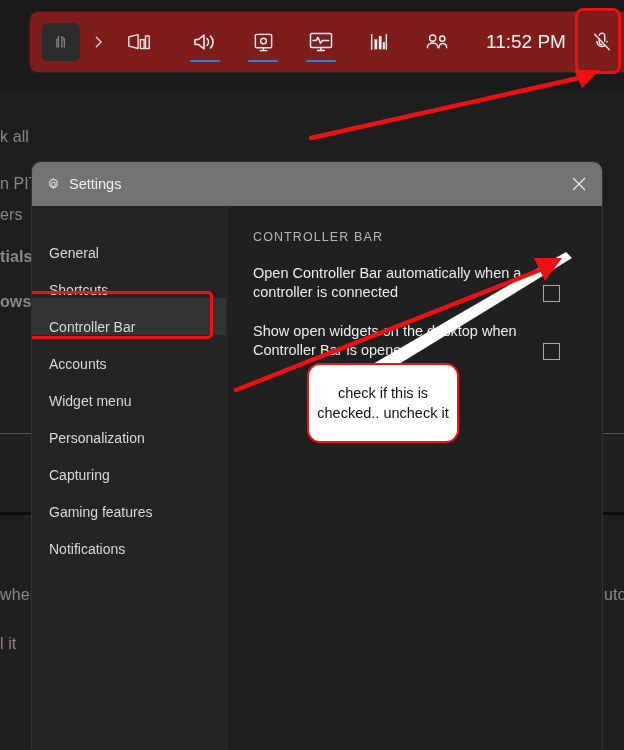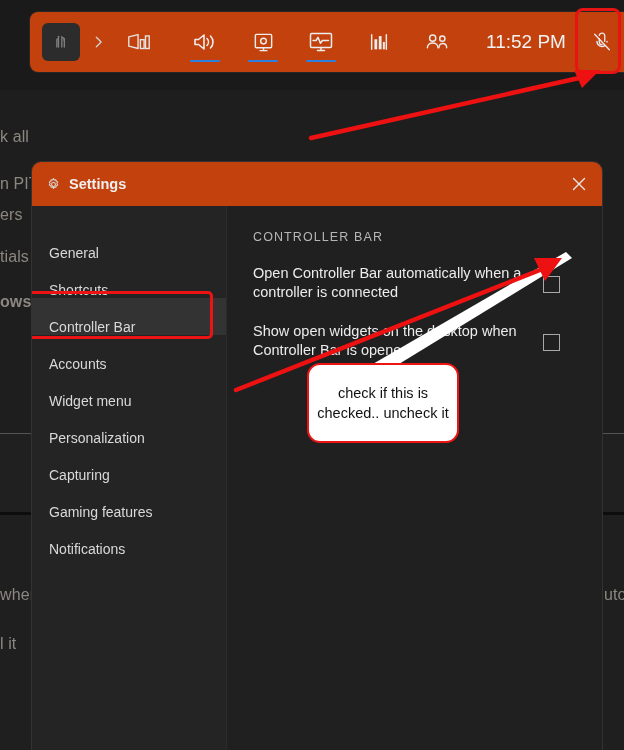--- a/index.html
+++ b/index.html
@@ -22,21 +22,21 @@
     color: #8c8780;
     font-size: 16px;
     white-space: nowrap;
     letter-spacing: .1px;
   }
 
   
   .gamebar {
     position: absolute; left: 30px; top: 12px;
     width: 594px; height: 60px;
-    background: #c2410c;
+    background: #7f1d1d;
     border-radius: 8px 0 0 8px;
     display: flex; align-items: flex-end;
     box-shadow: 0 0 0 1px #262626;
   }
   .gb-left { display:flex; align-items:center; height:100%; padding-left: 12px;}
   .gb-tile {
     width: 38px; height: 38px; border-radius: 6px;
     background: #2c2c2c; display:flex; align-items:center; justify-content:center;
     margin-right: 6px;
   }
@@ -64,21 +64,21 @@
 
   
   .dialog {
     position:absolute; left:32px; top:162px; width:570px; height:588px;
     background:#242424; border-radius:9px 9px 0 0;
     box-shadow: 0 0 0 1px #323232;
     overflow:hidden;
   }
   .dlg-title {
     height:44px; display:flex; align-items:center; padding-left:14px;
-    color:#f0f0f0; font-size:14.5px; background:#c2410c;font-weight:bold;
+    color:#f0f0f0; font-size:14.5px; background:#737373;
   }
   .dlg-title .gear { margin-right:8px; display:flex; }
   .dlg-close {
     position:absolute; right:0px; top:0px; width:46px; height:44px;
     display:flex; align-items:center; justify-content:center; color:#e9e9e9;
     font-size:17px;
   }
   .dlg-body { display:flex; height:544px; }
   .dlg-nav { width:194px; background:#242424; padding-top:18px; position:relative; }
   .nav-item {
@@ -91,21 +91,21 @@
     border:3px solid #ea1414; border-radius:5px; pointer-events:none;
   }
   .dlg-content {
     flex:1; background:#202020; padding:24px 24px 0 26px; position:relative;
     border-left:1px solid #2b2b2b;
   }
   .sec-head {
     color:#b6b6b6; font-size:12.5px; letter-spacing:1.1px;
     margin-bottom:20px; text-transform:uppercase;
   }
-  .opt-row { display:flex; align-items:center; margin-bottom:20px; }
+  .opt-row { display:flex; align-items:flex-end; margin-bottom:20px; }
   .opt-label { flex:1; color:#ececec; font-size:14.5px; line-height:19px; padding-right:16px; max-width:290px;}
   .chk {
     width:17px; height:17px; border:1.6px solid #a8a8a8; background:transparent;
     margin-top:2px; flex:none;
   }
   .dlg-scroll {
     position:absolute; right:0; top:0; width:5px; height:100%;
     background:#202020;
   }
 
@@ -128,21 +128,21 @@
     <div class="bg-band" style="top:0px;height:90px;background:#1a1a1a;"></div>
     <div class="bg-band" style="top:90px;height:343px;background:#1e1e1e;"></div>
     <div class="bg-line light" style="top:433px;"></div>
     <div class="bg-band" style="top:434px;height:78px;background:#202020;"></div>
     <div class="bg-line dark" style="top:512px;height:3px;"></div>
     <div class="bg-band" style="top:515px;height:235px;background:#1f1f1f;"></div>
 
     <div class="bg-text" style="left:0px;  top:128px;">k all</div>
     <div class="bg-text" style="left:0px;  top:175px;">n PITA</div>
     <div class="bg-text" style="left:0px;  top:206px;">ers</div>
-    <div class="bg-text" style="left:0px;  top:248px;">tials</div>
+    <div class="bg-text" style="left:0px;  top:248px;font-weight:bold;">tials</div>
     <div class="bg-text" style="left:0px;  top:293px;font-weight:bold;">ows</div>
     <div class="bg-text" style="left:0px;  top:586px;">when</div>
     <div class="bg-text" style="left:0px;  top:635px;">l it</div>
     <div class="bg-text" style="left:604px;top:586px;">uto</div>
   </div>
 
   <div class="gamebar">
     <div class="gb-left">
       <div class="gb-tile">
         <svg width="20" height="20" viewBox="0 0 24 24" fill="none" stroke="#7e7e7e" stroke-width="1.6">

